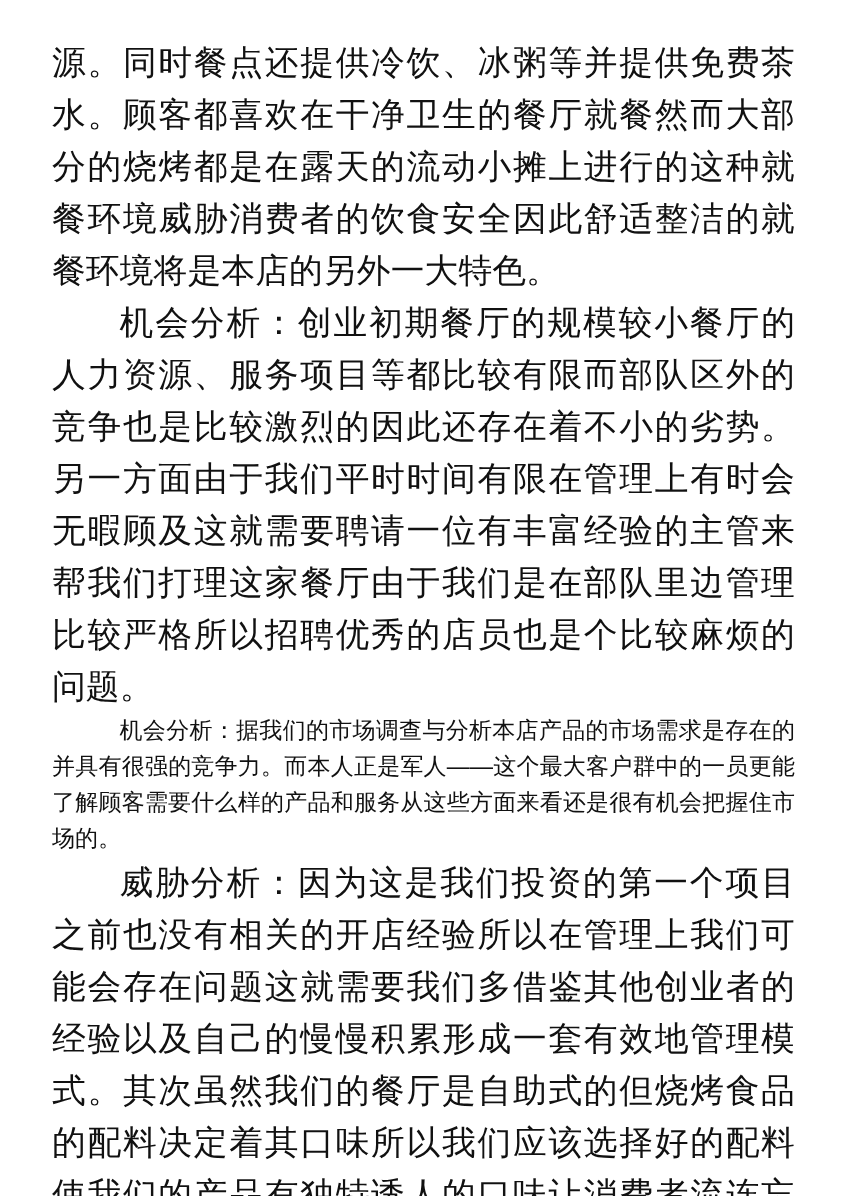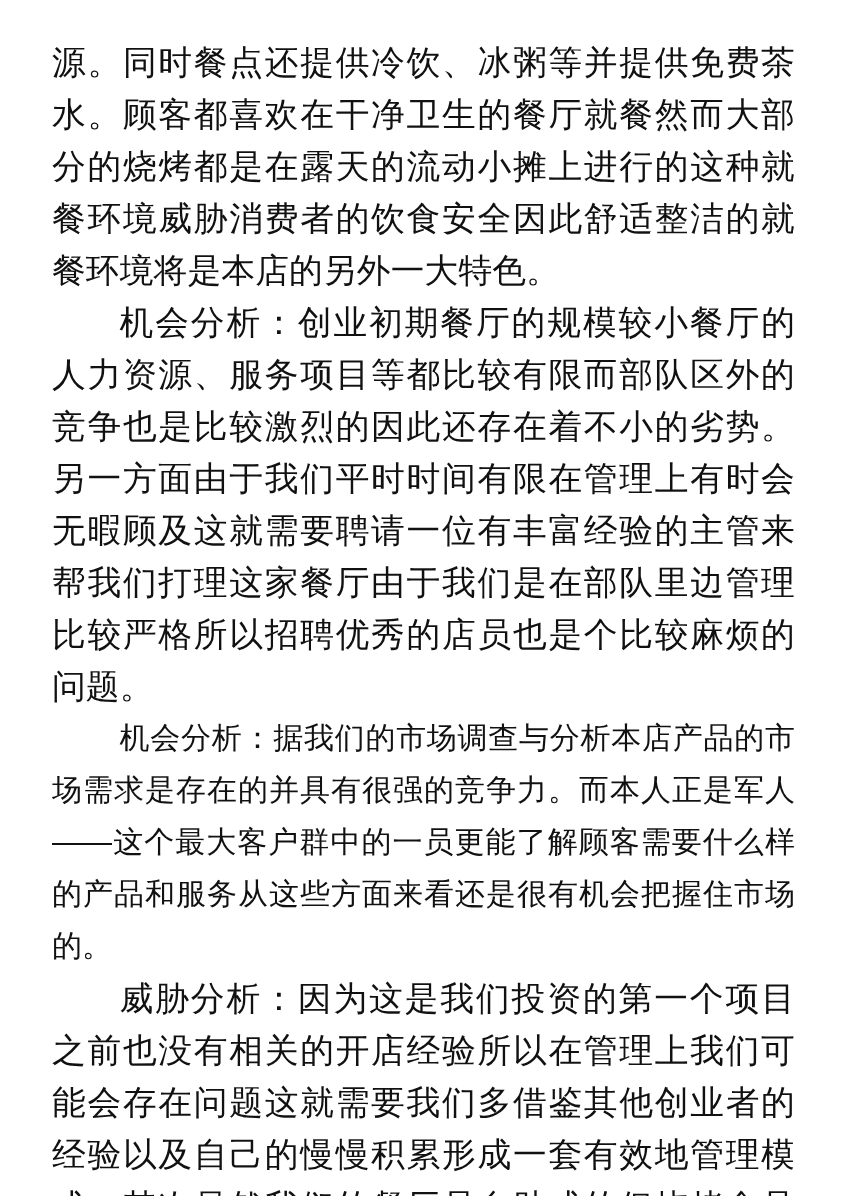--- a/index.html
+++ b/index.html
@@ -59,18 +59,18 @@
 </head>
 <body>
 
 <div id="page">
   <div id="doc-body" style="left: 52px; top: 36px; width: 743px;">
 
     <p class="para cont" style="line-height: 52px; font-size: 33.77px;">源。同时餐点还提供冷饮、冰粥等并提供免费茶水。顾客都喜欢在干净卫生的餐厅就餐然而大部分的烧烤都是在露天的流动小摊上进行的这种就餐环境威胁消费者的饮食安全因此舒适整洁的就餐环境将是本店的另外一大特色。</p>
 
     <p class="para indent" style="line-height: 52px; font-size: 33.77px; text-indent: 67.55px;">机会分析：创业初期餐厅的规模较小餐厅的人力资源、服务项目等都比较有限而部队区外的竞争也是比较激烈的因此还存在着不小的劣势。另一方面由于我们平时时间有限在管理上有时会无暇顾及这就需要聘请一位有丰富经验的主管来帮我们打理这家餐厅由于我们是在部队里边管理比较严格所以招聘优秀的店员也是个比较麻烦的问题。</p>
 
-    <p class="para indent" style="line-height: 52px; font-size: 30px; text-indent: 67.55px;">机会分析：据我们的市场调查与分析本店产品的市场需求是存在的并具有很强的竞争力。而本人正是军人——这个最大客户群中的一员更能了解顾客需要什么样的产品和服务从这些方面来看还是很有机会把握住市场的。</p>
+    <p class="para indent" style="line-height: 36px; font-size: 23px; text-indent: 67.55px;">机会分析：据我们的市场调查与分析本店产品的市场需求是存在的并具有很强的竞争力。而本人正是军人——这个最大客户群中的一员更能了解顾客需要什么样的产品和服务从这些方面来看还是很有机会把握住市场的。</p>
 
     <p class="para indent" style="line-height: 52px; font-size: 33.77px; text-indent: 67.55px;">威胁分析：因为这是我们投资的第一个项目之前也没有相关的开店经验所以在管理上我们可能会存在问题这就需要我们多借鉴其他创业者的经验以及自己的慢慢积累形成一套有效地管理模式。其次虽然我们的餐厅是自助式的但烧烤食品的配料决定着其口味所以我们应该选择好的配料使我们的产品有独特诱人的口味让消费者流连忘返这样我们才会有好的经营业绩。</p>
 
   </div>
 </div>
 
 </body></html>

